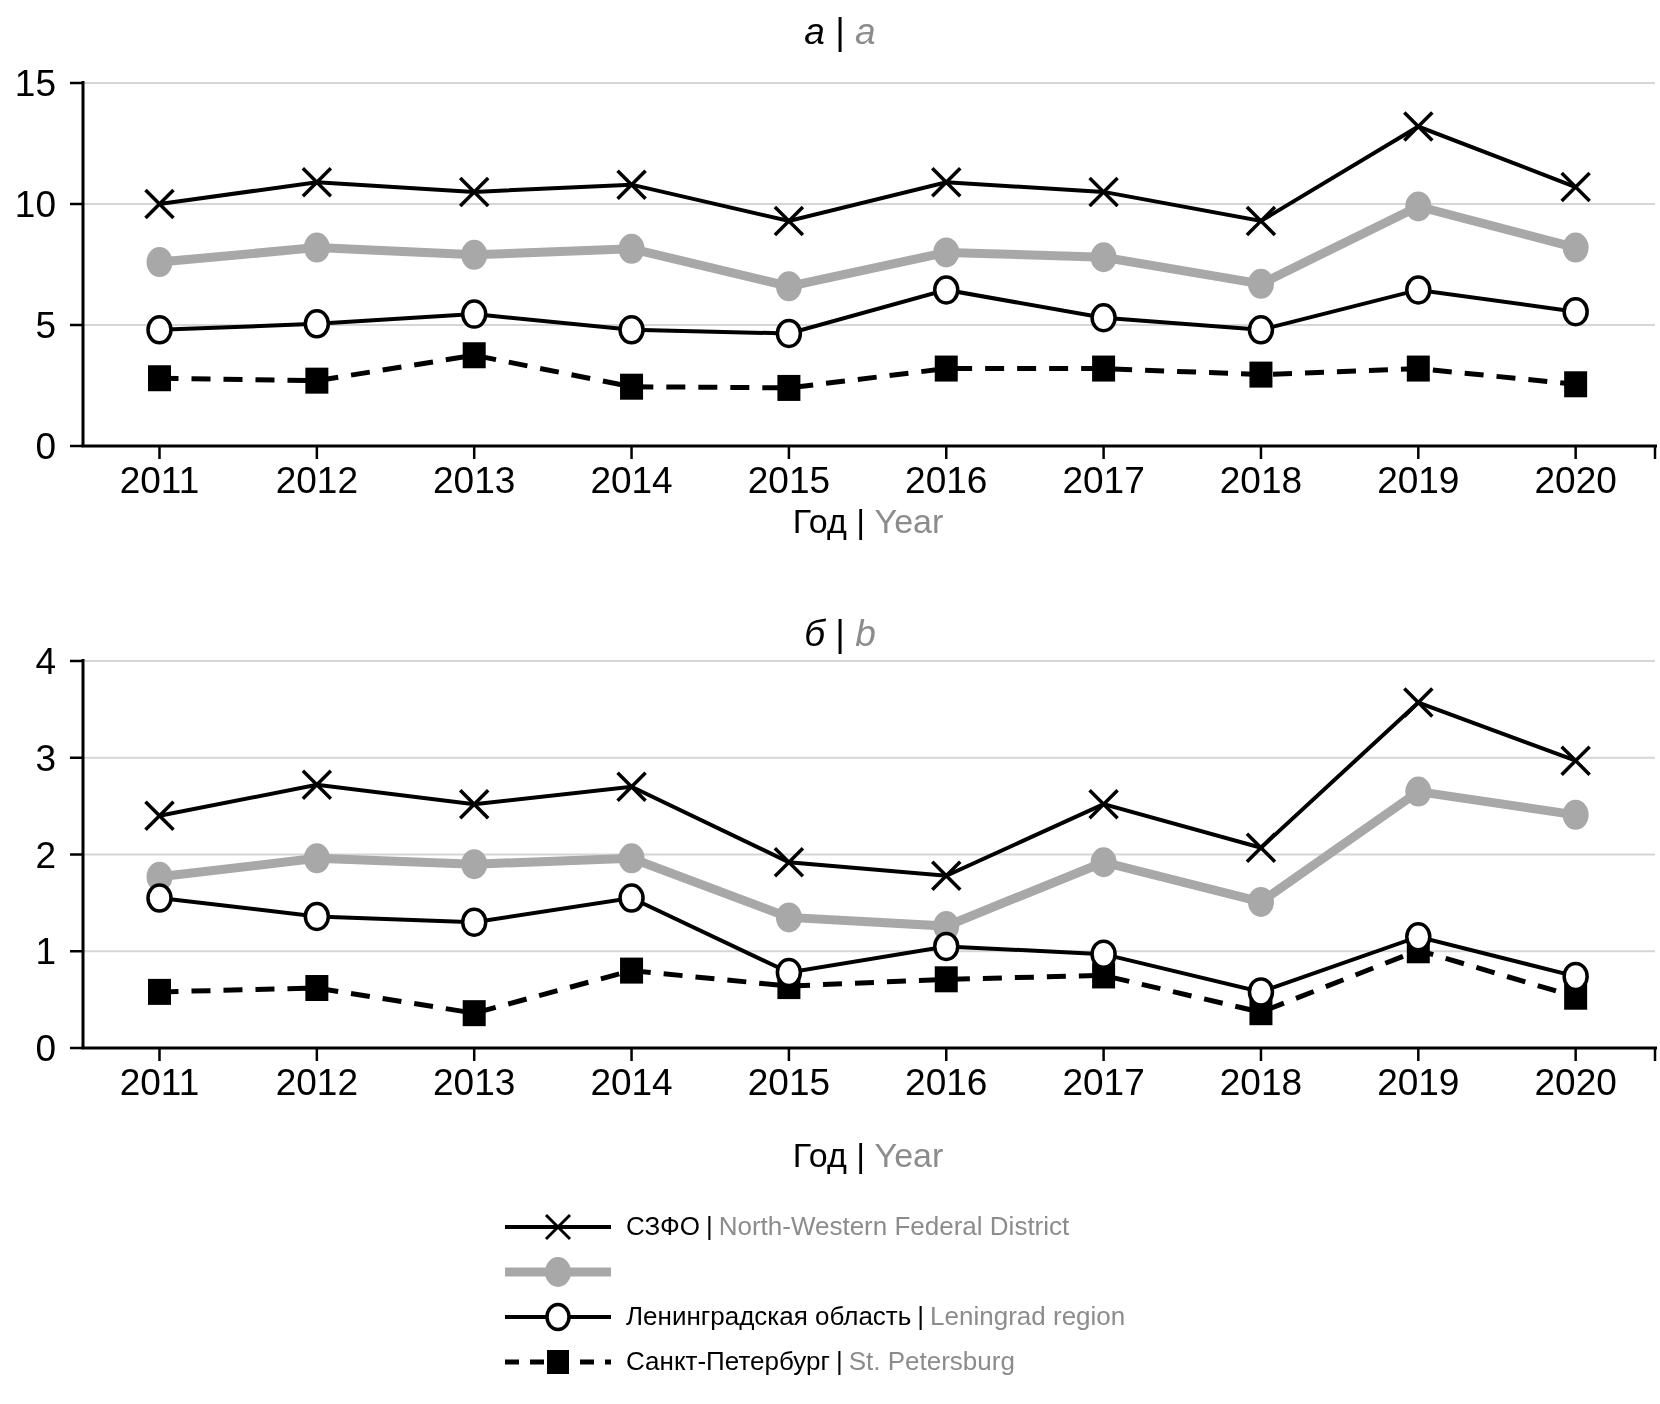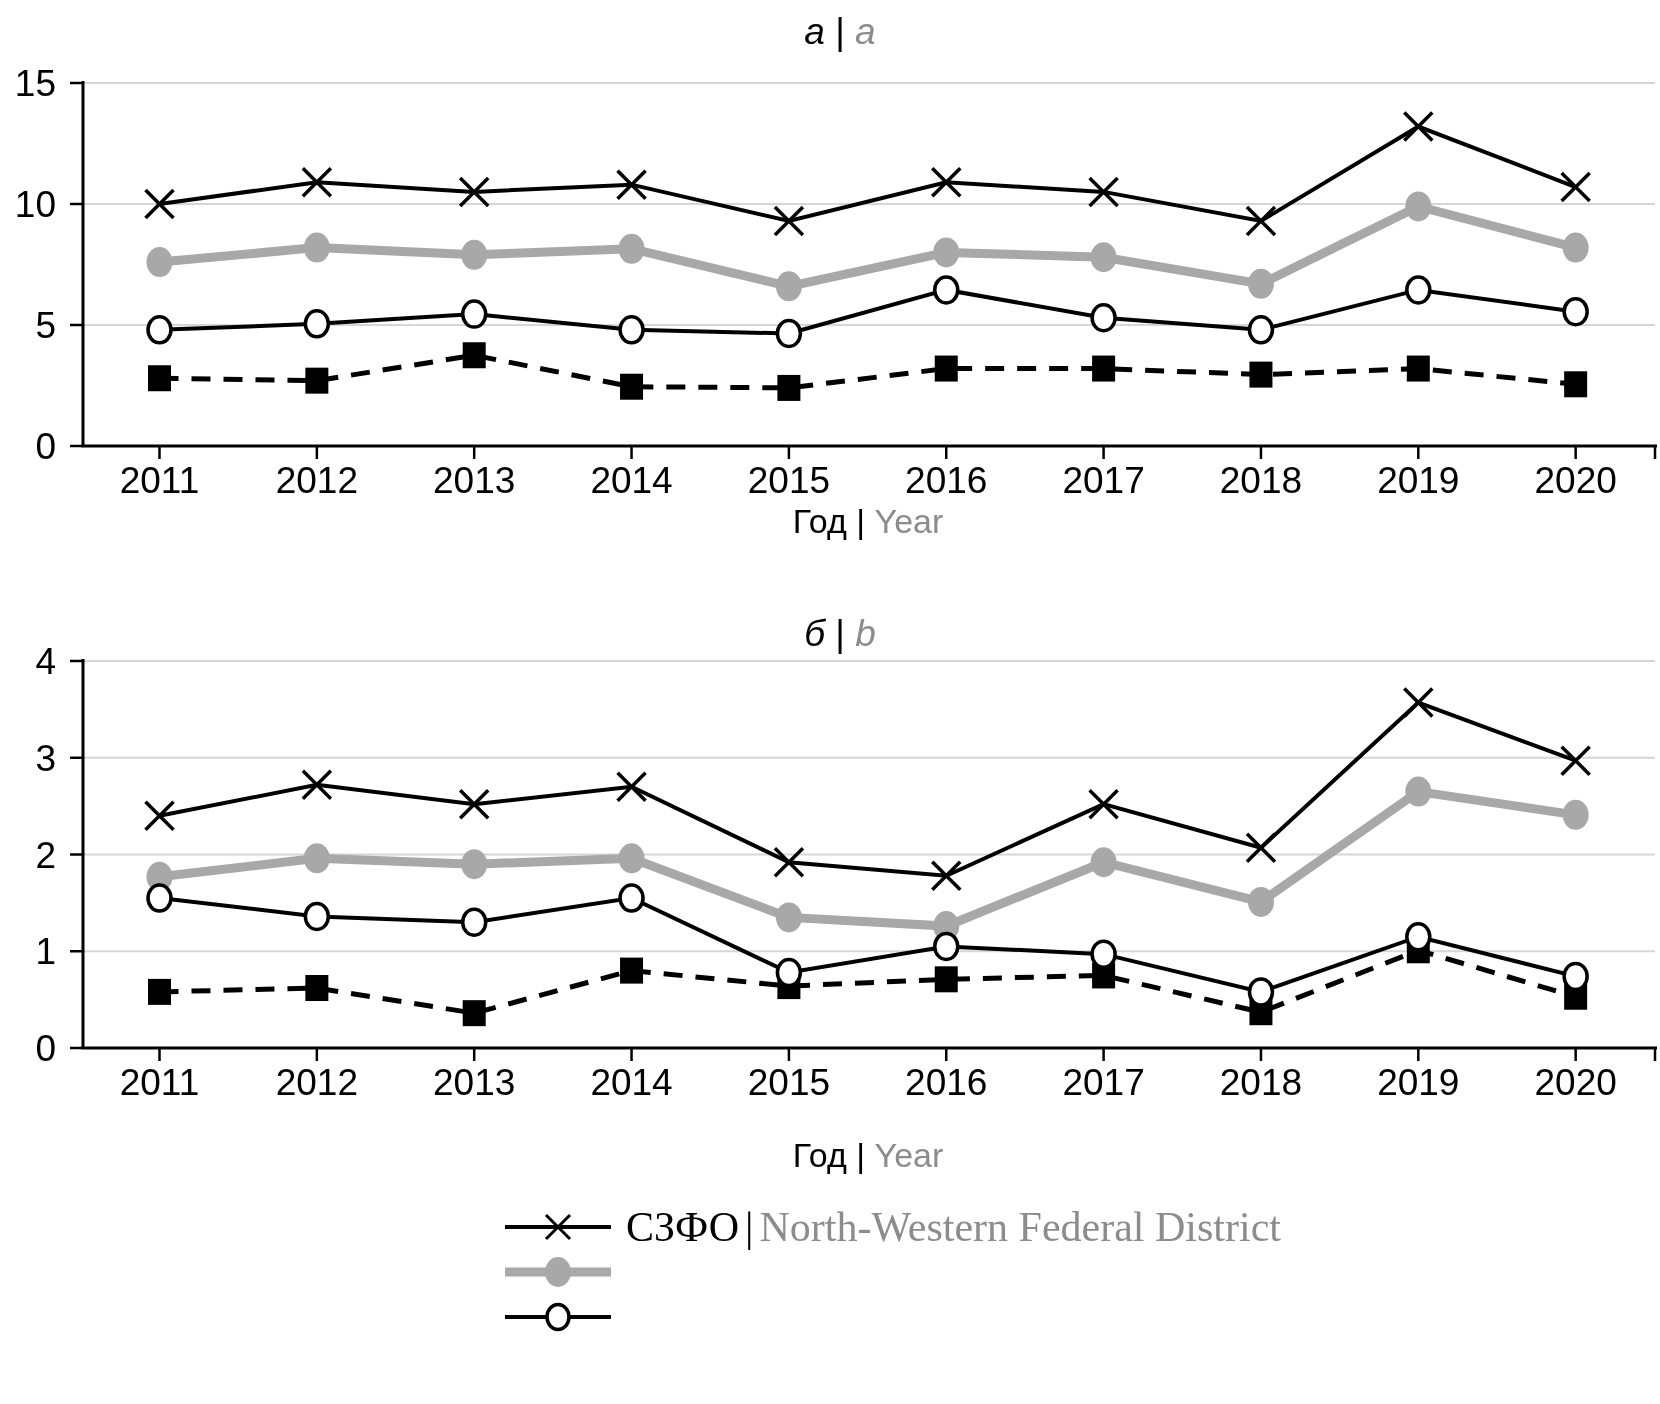--- a/index.html
+++ b/index.html
@@ -3,21 +3,21 @@
 <meta charset="utf-8">
 <style>
   html,body{margin:0;padding:0;background:#ffffff;}
   body{width:1660px;height:1404px;position:relative;font-family:"Liberation Sans",sans-serif;overflow:hidden;}
   svg.chart{position:absolute;left:0;display:block;}
   #chart-a{top:0;}
   #chart-b{top:560px;}
   .legend{position:absolute;left:505px;top:1204px;display:flex;flex-direction:column;}
   .legend-row{height:45px;display:flex;align-items:center;gap:15px;}
   .legend-sample{width:106px;height:40px;flex:0 0 106px;}
-  .legend-text{font-size:42px;white-space:nowrap;color:#000;font-family:Liberation Serif, serif;}
+  .legend-text{font-size:26px;white-space:nowrap;color:#000;}
   .legend-text .sep{color:#000;padding:0 6px;}
   .legend-text .en{color:#8c8c8c;}
 </style>
 </head>
 <body>
 
 <svg id="chart-a" class="chart" width="1660" height="560" viewBox="0 0 1660 560">
     <line x1="83" y1="325" x2="1655" y2="325" stroke="#d6d6d6" stroke-width="2"></line>
     <line x1="83" y1="204" x2="1655" y2="204" stroke="#d6d6d6" stroke-width="2"></line>
     <line x1="83" y1="83" x2="1655" y2="83" stroke="#d6d6d6" stroke-width="2"></line>
@@ -222,16 +222,24 @@
       <line x1="0" y1="20" x2="106" y2="20" stroke="#a8a8a8" stroke-width="9"></line>
       <ellipse cx="53" cy="20" rx="13" ry="15" fill="#a8a8a8"></ellipse>
     </svg>
   </div>
 
   <div class="legend-row">
     <svg class="legend-sample" viewBox="0 0 106 40">
       <line x1="0" y1="20" x2="106" y2="20" stroke="#000" stroke-width="4"></line>
       <ellipse cx="53" cy="20" rx="11" ry="12.5" fill="#fff" stroke="#000" stroke-width="3.5"></ellipse>
     </svg>
-  </div>
-
+    <div class="legend-text"><span class="ru">Ленинградская область</span><span class="sep">|</span><span class="en">Leningrad region</span></div>
+  </div>
+
+  <div class="legend-row">
+    <svg class="legend-sample" viewBox="0 0 106 40">
+      <line x1="0" y1="20" x2="106" y2="20" stroke="#000" stroke-width="5" stroke-dasharray="14 11"></line>
+      <rect x="42" y="8" width="22" height="24" fill="#000"></rect>
+    </svg>
+    <div class="legend-text"><span class="ru">Санкт-Петербург</span><span class="sep">|</span><span class="en">St. Petersburg</span></div>
+  </div>
 
 </div>
 
 </body></html>

